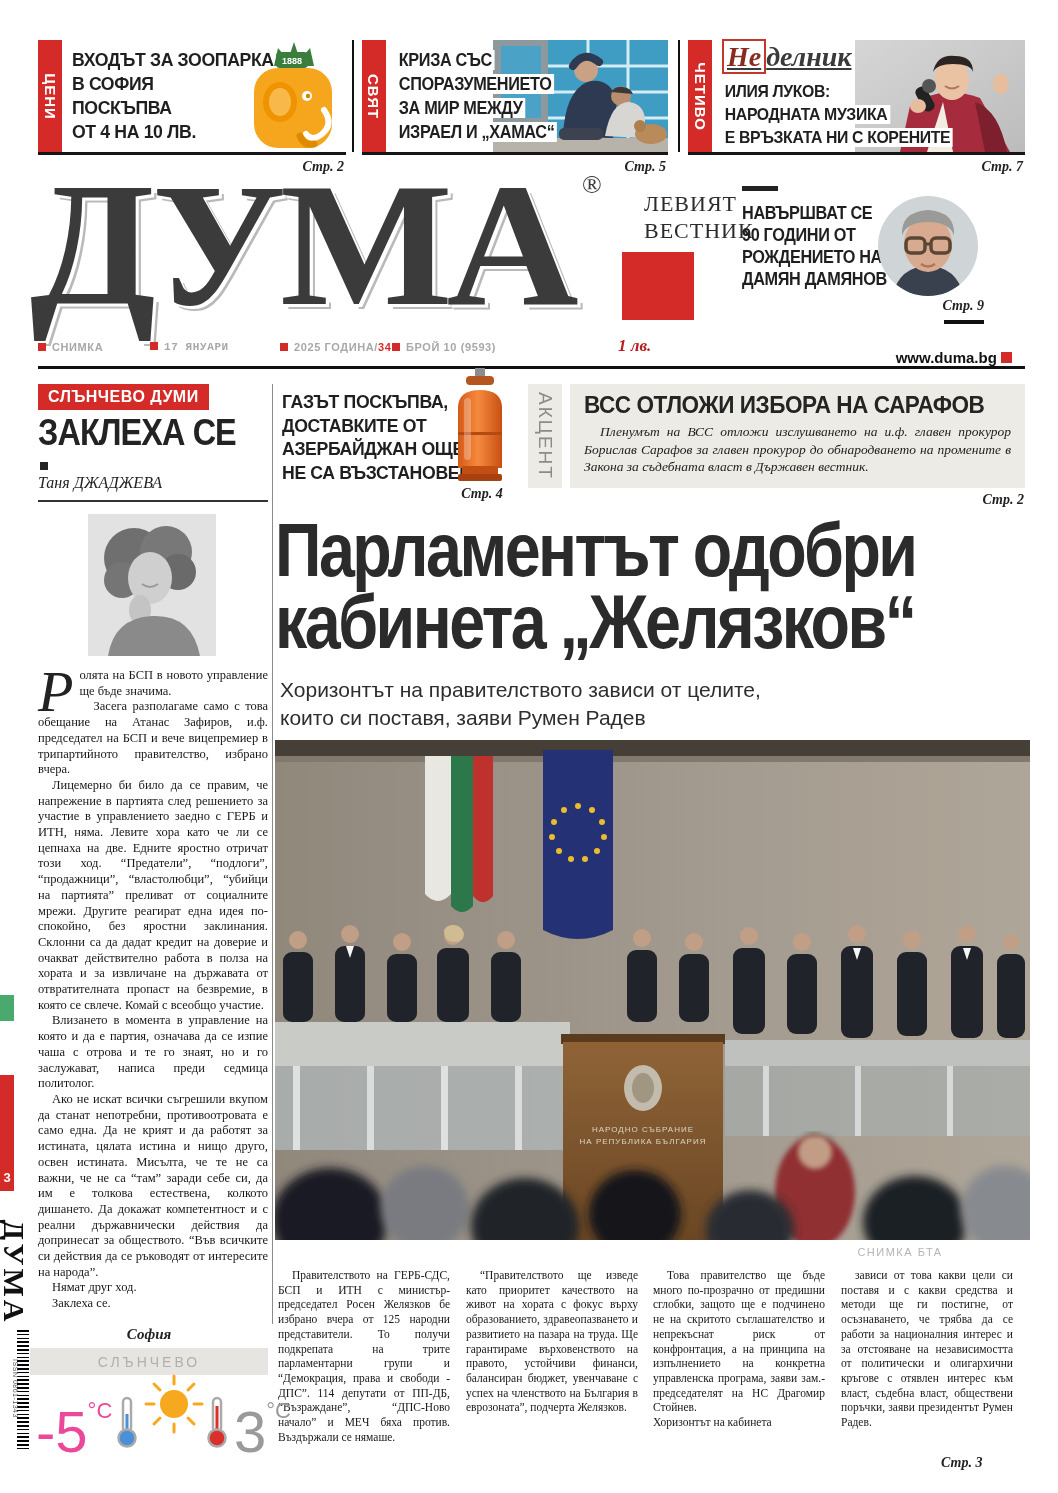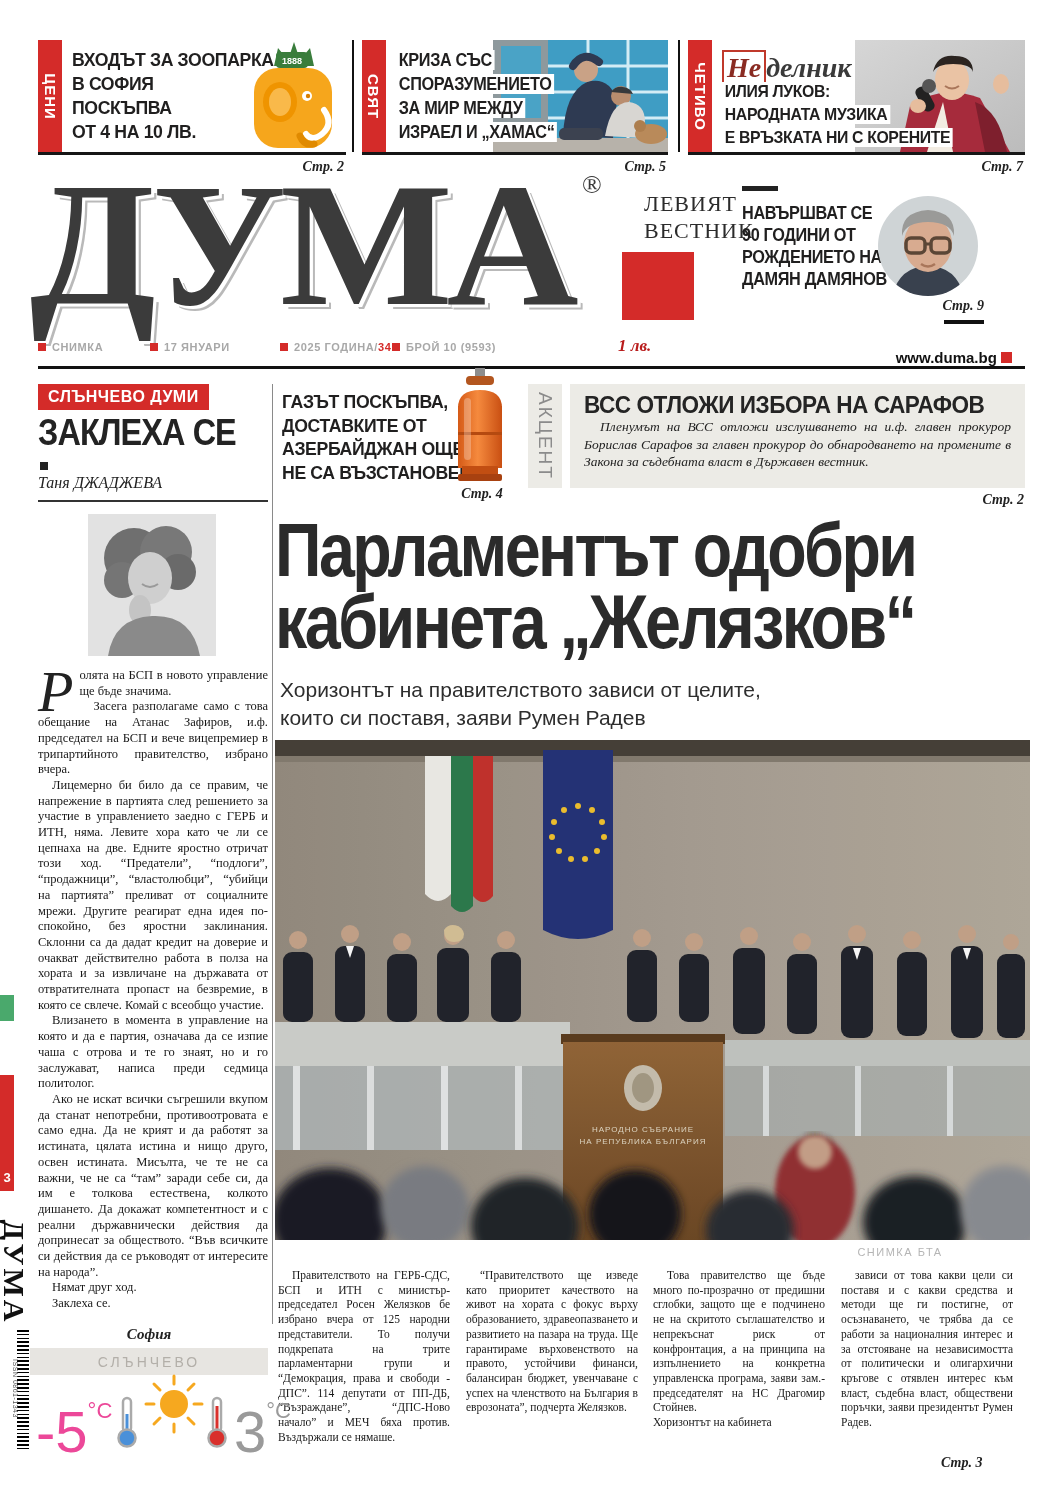--- a/index.html
+++ b/index.html
@@ -111,21 +111,21 @@
       <path d="M78 32 q4 -18 22 -16 q18 0 18 16 q-2 -8 -20 -8 q-16 0 -20 8" fill="#2b2420"></path>
       <path d="M90 46 q7 5 14 0" stroke="#a9765a" stroke-width="2" fill="none"></path>
       <rect x="64" y="46" width="12" height="26" rx="5" fill="#222" transform="rotate(-28 70 59)"></rect>
       <circle cx="74" cy="46" r="7" fill="#555"></circle>
       <ellipse cx="63" cy="66" rx="8" ry="7" fill="#e6bd9d"></ellipse>
       <ellipse cx="146" cy="44" rx="8" ry="10" fill="#e6bd9d"></ellipse>
     </svg>
     <div class="vtag" style="left:0;top:0;width:24px;height:112px;">
       <span>ЧЕТИВО</span>
     </div>
-    <div class="abs" style="left:34px;top:12px;font:italic 700 28px/32px 'Liberation Serif',serif;color:#3a3a3a;">
+    <div class="abs" style="left:34px;top:1px;font:italic 700 28px/32px 'Liberation Serif',serif;color:#3a3a3a;text-decoration:underline;">
       <span style="border:2px solid #c0392b;padding:0 3px;color:#8a2b22;">Не</span><span>делник</span>
     </div>
     <div class="tz" style="left:34px;top:40px;font-size:17px;line-height:23px;"><span class="bgwhite">ИЛИЯ ЛУКОВ:
 НАРОДНАТА МУЗИКА
 Е ВРЪЗКАТА НИ С КОРЕНИТЕ</span></div>
     <div class="trule"></div>
     <div class="page-ref">Стр. 7</div>
   </div>
 
   <div class="abs" style="left:30px;top:170px;width:600px;height:160px;">
@@ -157,21 +157,21 @@
       <rect x="28" y="42" width="19" height="15" rx="5" fill="none" stroke="#5b4636" stroke-width="3.5"></rect>
       <rect x="53" y="42" width="19" height="15" rx="5" fill="none" stroke="#5b4636" stroke-width="3.5"></rect>
       <line x1="47" y1="48" x2="53" y2="48" stroke="#5b4636" stroke-width="3"></line>
       <path d="M43 68 q7 5 14 0" stroke="#a9765a" stroke-width="2.5" fill="none"></path>
     </g>
   </svg>
   <div class="abs pref" style="left:924px;top:298px;width:60px;text-align:right;">Стр. 9</div>
   <div class="abs" style="left:944px;top:320px;width:40px;height:4px;background:#111;"></div>
 
   <div class="dl-item" style="left:38px;"><span class="sq"></span><span>СНИМКА</span></div>
-  <div class="dl-item" style="left:150px;"><span class="sq"></span><span>17 ЯНУАРИ</span></div>
+  <div class="dl-item" style="left:150px;font-family:Liberation Mono, monospace;"><span class="sq"></span><span>17 ЯНУАРИ</span></div>
   <div class="dl-item" style="left:280px;"><span class="sq"></span><span>2025 ГОДИНА/</span><span style="color:#d42b29;">34</span></div>
   <div class="dl-item" style="left:392px;"><span class="sq"></span><span>БРОЙ 10 (9593)</span></div>
   <div class="abs" style="left:618px;top:336px;font:700 italic 17px 'Liberation Serif',serif;color:#b91c1c;">1 лв.</div>
   <div class="abs" style="left:858px;top:349px;width:154px;text-align:right;font:700 15px 'Liberation Sans',sans-serif;color:#111;"><span>www.duma.bg</span>&nbsp;<span style="display:inline-block;width:11px;height:11px;background:#d42b29;"></span></div>
   <div class="abs" style="left:38px;top:366px;width:987px;height:3px;background:#111;"></div>
 
   <div class="abs" style="left:38px;top:384px;background:#d42b29;color:#fff;font:700 16px/16px 'Liberation Sans',sans-serif;padding:5px 10px;letter-spacing:.5px;">СЛЪНЧЕВО ДУМИ</div>
   <div class="abs" style="left:38px;top:414px;font:700 36px/38px 'Liberation Sans',sans-serif;color:#232323;letter-spacing:-1px;transform:scaleX(.9);transform-origin:0 0;white-space:nowrap;">ЗАКЛЕХА СЕ</div>
   <div class="abs" style="left:40px;top:462px;width:8px;height:8px;background:#222;"></div>
   <div class="abs" style="left:38px;top:474px;font:italic 400 16px 'Liberation Serif',serif;color:#222;">Таня ДЖАДЖЕВА</div>
@@ -222,21 +222,21 @@
     <rect x="12" y="106" width="44" height="7" rx="2" fill="#a84110"></rect>
     <rect x="18" y="30" width="7" height="62" rx="3.5" fill="#ffffff" opacity=".28"></rect>
   </svg>
   <div class="abs pref" style="left:452px;top:486px;width:60px;text-align:center;">Стр. 4</div>
 
   <div class="abs" style="left:528px;top:384px;width:34px;height:104px;background:#ecebe6;display:flex;align-items:center;justify-content:center;">
     <span style="transform:rotate(90deg);white-space:nowrap;font:400 19px 'Liberation Sans',sans-serif;color:#8b8b8b;letter-spacing:2px;">АКЦЕНТ</span>
   </div>
   <div class="abs" style="left:570px;top:384px;width:455px;height:104px;background:#ecebe6;padding:8px 14px;box-sizing:border-box;">
     <div style="font:700 24px/26px 'Liberation Sans',sans-serif;color:#242424;letter-spacing:-.5px;transform:scaleX(.94);transform-origin:0 0;white-space:nowrap;">ВСС ОТЛОЖИ ИЗБОРА НА САРАФОВ</div>
-    <div style="font:italic 400 13.5px/17.5px 'Liberation Serif',serif;color:#222;text-align:justify;text-indent:16px;">Пленумът на ВСС отложи изслушването на и.ф. главен прокурор Борислав Сарафов за главен прокурор до обнародването на промените в Закона за съдебната власт в Държавен вестник.</div>
+    <div style="margin-top:5px;font:italic 400 13.5px/17.5px 'Liberation Serif',serif;color:#222;text-align:justify;text-indent:16px;">Пленумът на ВСС отложи изслушването на и.ф. главен прокурор Борислав Сарафов за главен прокурор до обнародването на промените в Закона за съдебната власт в Държавен вестник.</div>
   </div>
   <div class="abs pref" style="left:960px;top:492px;width:64px;text-align:right;">Стр. 2</div>
 
   <div class="abs" style="left:275px;top:514px;">
     <div class="hline">Парламентът одобри</div>
     <div class="hline">кабинета „Желязков“</div>
   </div>
   <div class="abs" style="left:280px;top:676px;font:400 21px/28px 'Liberation Sans',sans-serif;color:#2e2e2e;white-space:pre-line;">Хоризонтът на правителството зависи от целите,
 които си поставя, заяви Румен Радев</div>
 

